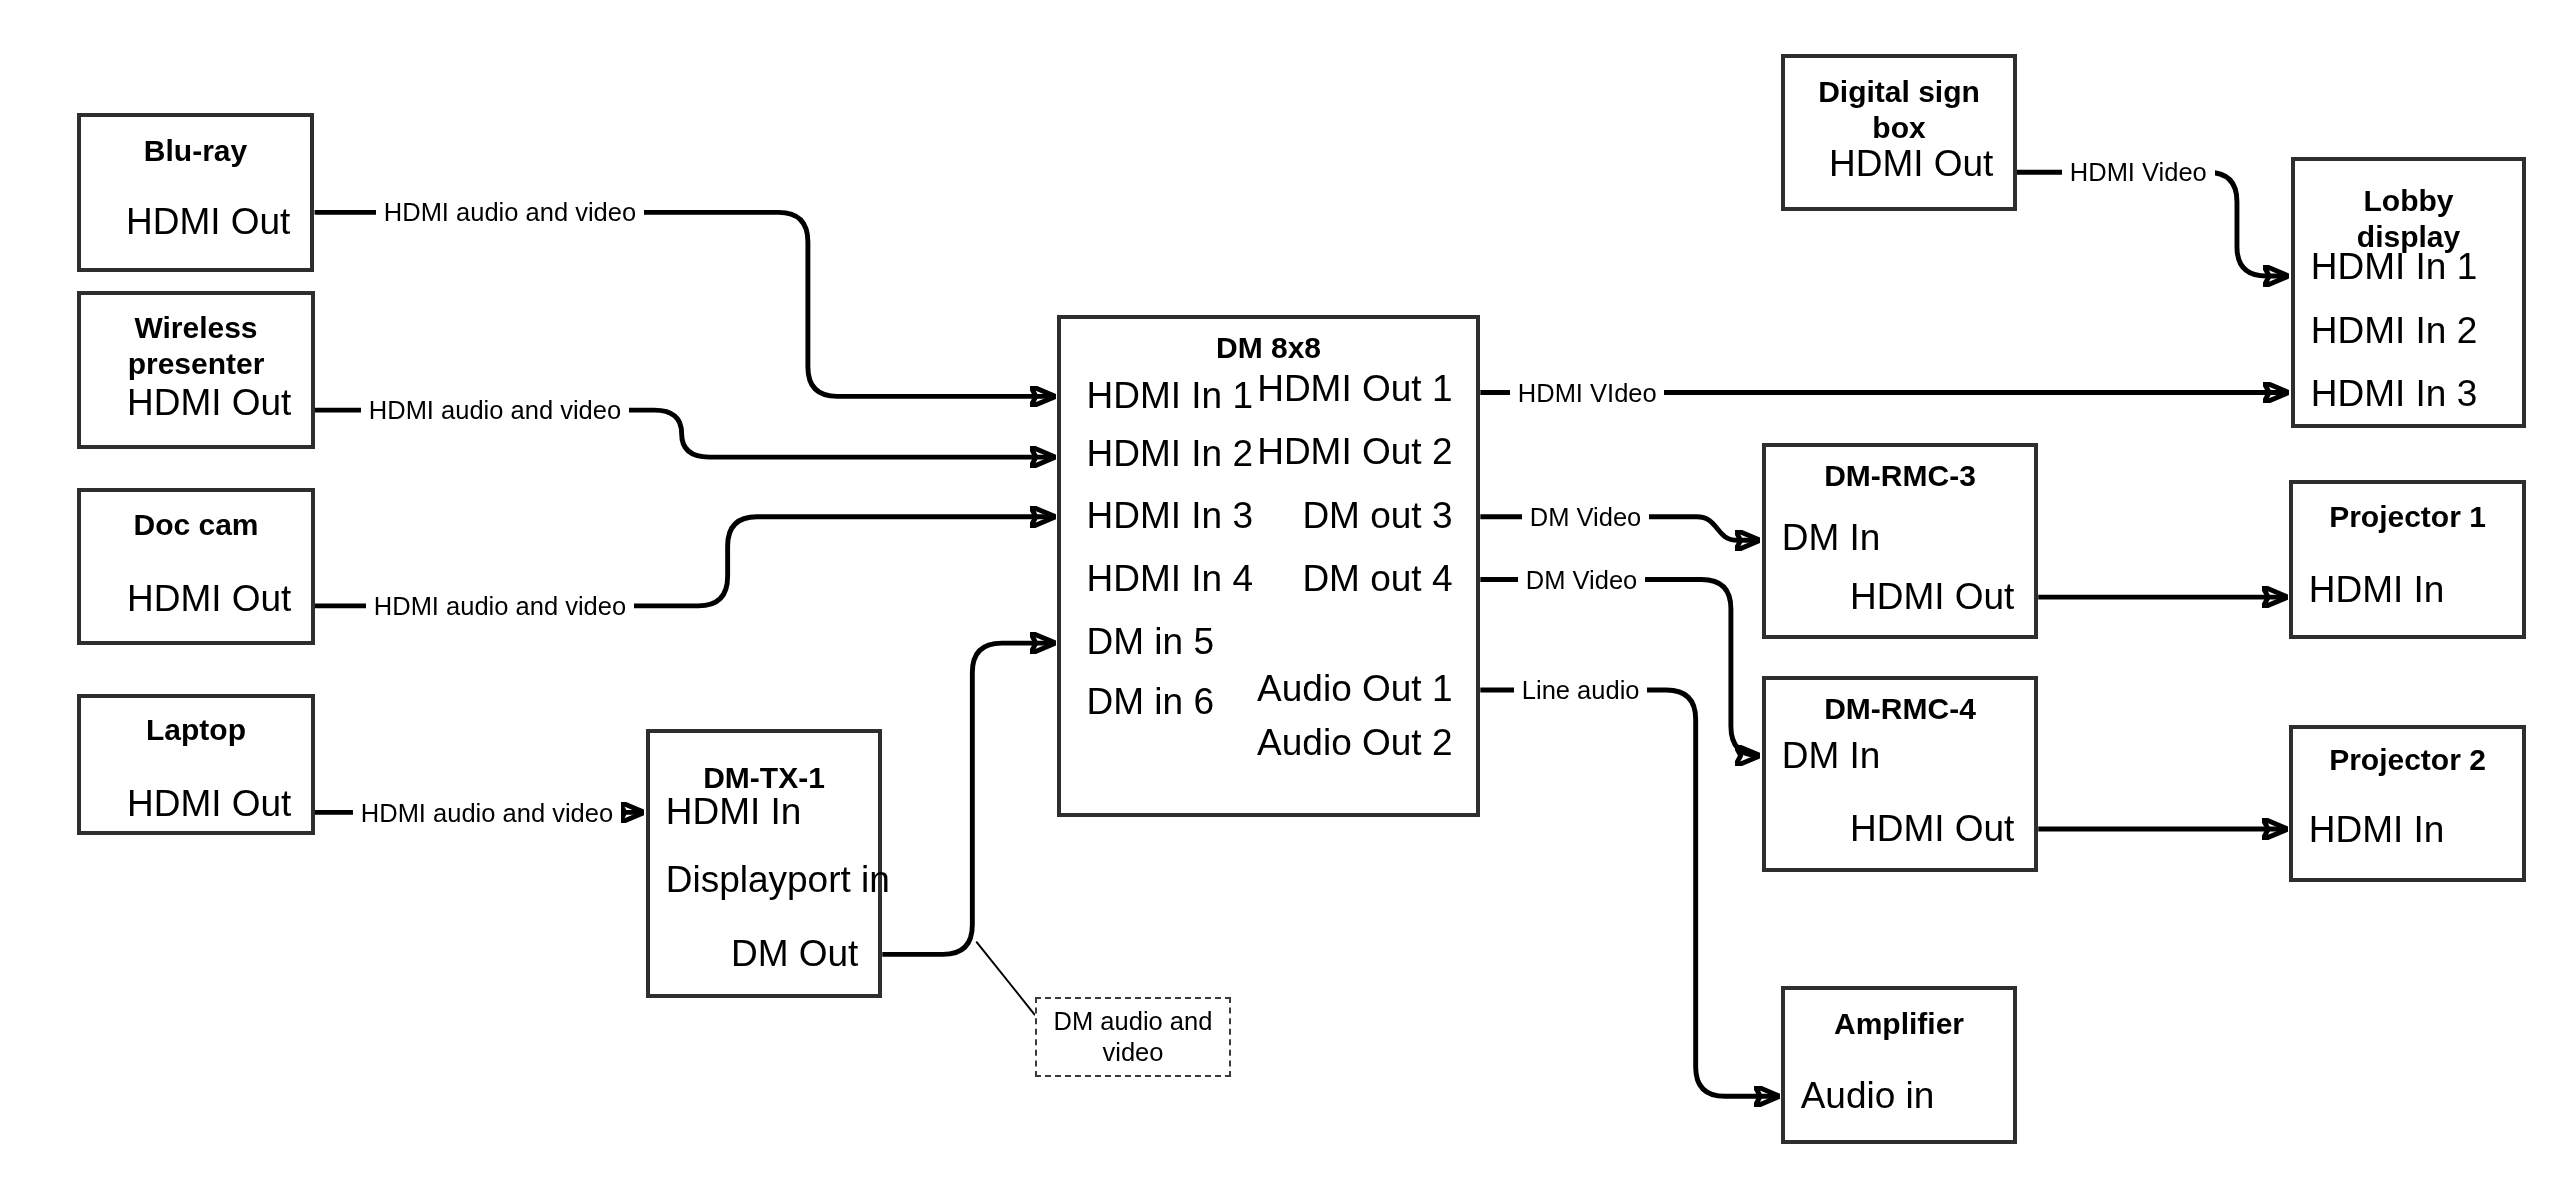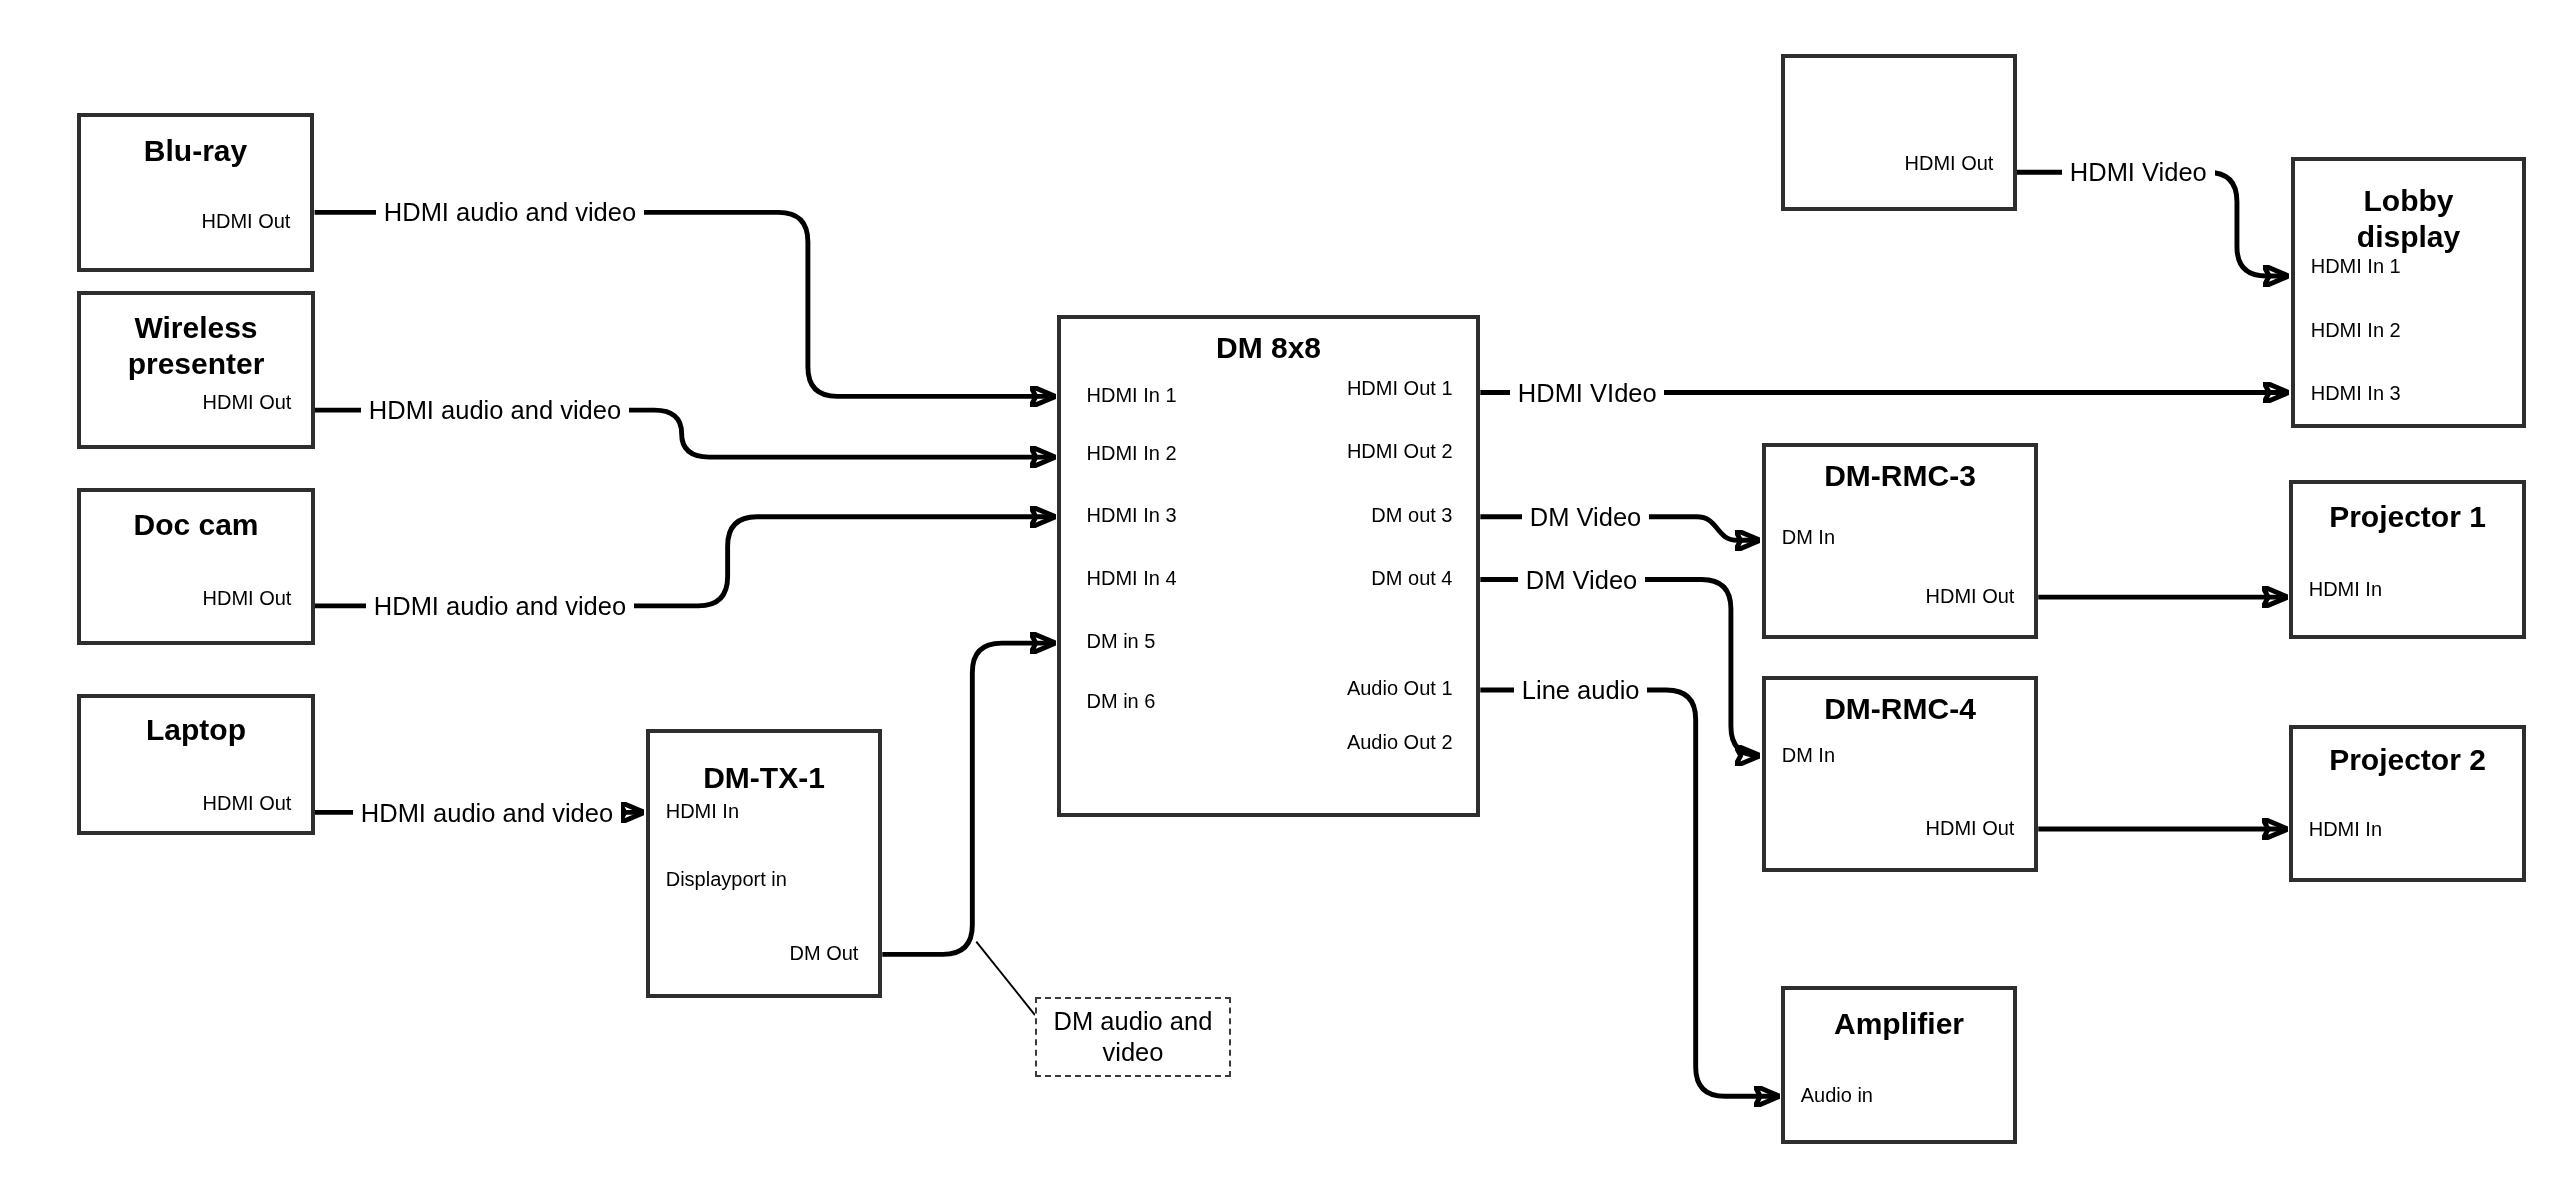--- a/index.html
+++ b/index.html
@@ -12,21 +12,21 @@
   .wires path.thin{stroke-width:2;}
   .node{
     position:absolute;border:4.9px solid #2e2e2e;background:#ffffff;
     box-sizing:border-box;
   }
   .node-title{
     position:absolute;left:0;right:0;text-align:center;
     font-weight:bold;font-size:30px;line-height:36px;white-space:nowrap;
   }
   .port{
-    position:absolute;font-size:20px;line-height:31px;white-space:nowrap;
+    position:absolute;font-size:37px;line-height:31px;white-space:nowrap;
   }
   .port.pl{left:15.7px;}
   .port.pr{right:19.6px;text-align:right;}
   .dm8 .port.pl{left:25.5px;}
   .dm8 .port.pr{right:23.5px;}
   .cable-label{
     position:absolute;transform:translateY(-50%);background:#ffffff;
     padding:0 7.8px;font-size:25.5px;line-height:29px;white-space:nowrap;
   }
   .callout{
@@ -101,20 +101,24 @@
     <div class="port pl" style="top:367px;">DM in 6</div>
     <div class="port pr" style="top:54px;">HDMI Out 1</div>
     <div class="port pr" style="top:117px;">HDMI Out 2</div>
     <div class="port pr" style="top:181px;">DM out 3</div>
     <div class="port pr" style="top:244px;">DM out 4</div>
     <div class="port pr" style="top:354px;">Audio Out 1</div>
     <div class="port pr" style="top:408px;">Audio Out 2</div>
   </div>
 
   <div class="node" style="left:1781px;top:54px;width:236px;height:157px;">
+    <div class="node-title" style="top:15.7px;">
+      <div>Digital sign</div>
+      <div>box</div>
+    </div>
     <div class="port pr" style="top:90px;">HDMI Out</div>
   </div>
 
   <div class="node" style="left:2291px;top:157px;width:235px;height:271px;">
     <div class="node-title" style="top:22px;">
       <div>Lobby</div>
       <div>display</div>
     </div>
     <div class="port pl" style="top:90px;">HDMI In 1</div>
     <div class="port pl" style="top:154px;">HDMI In 2</div>

